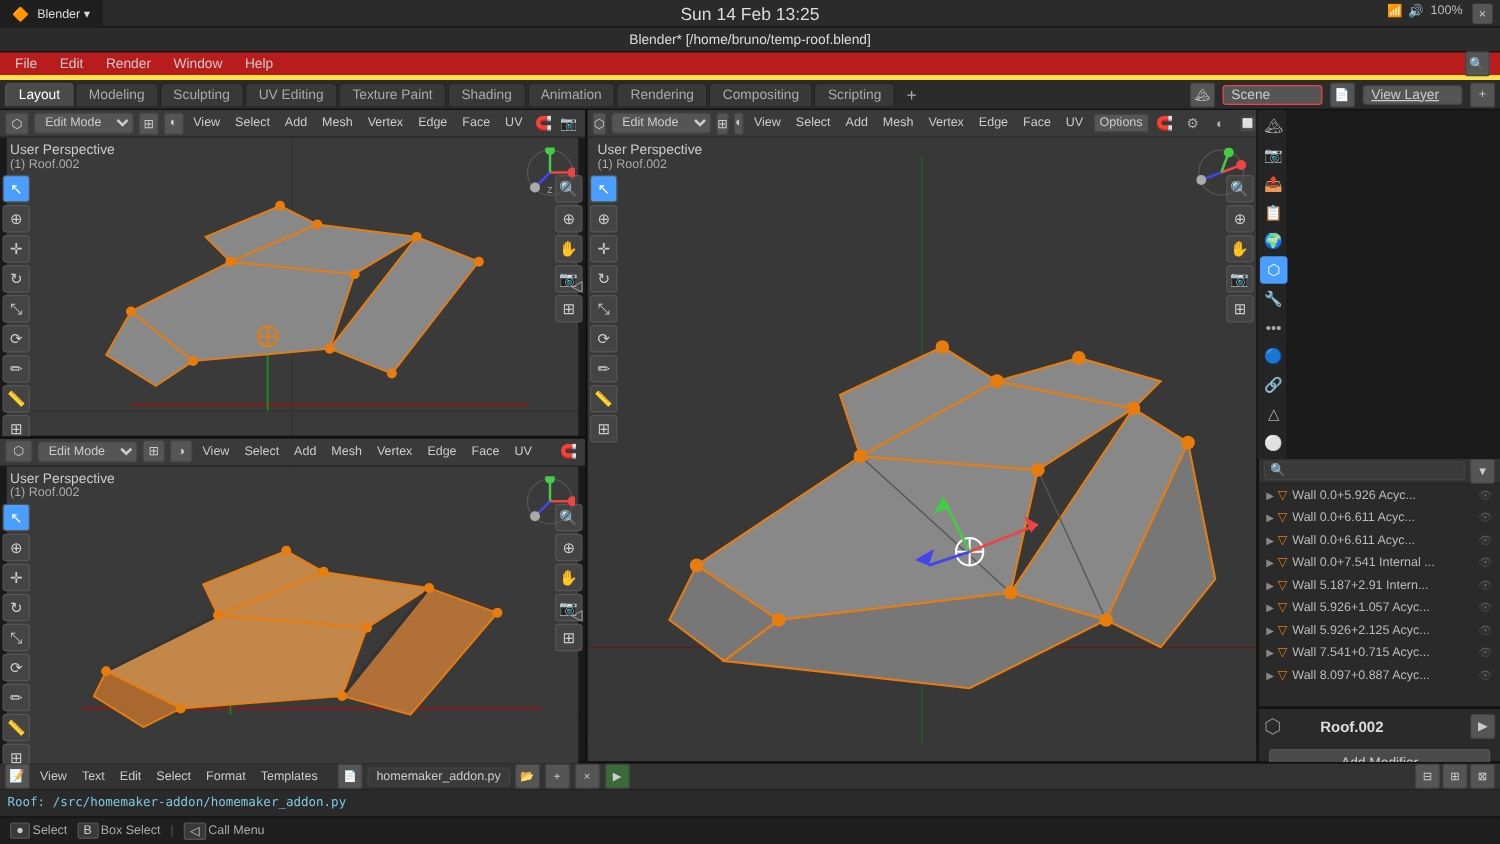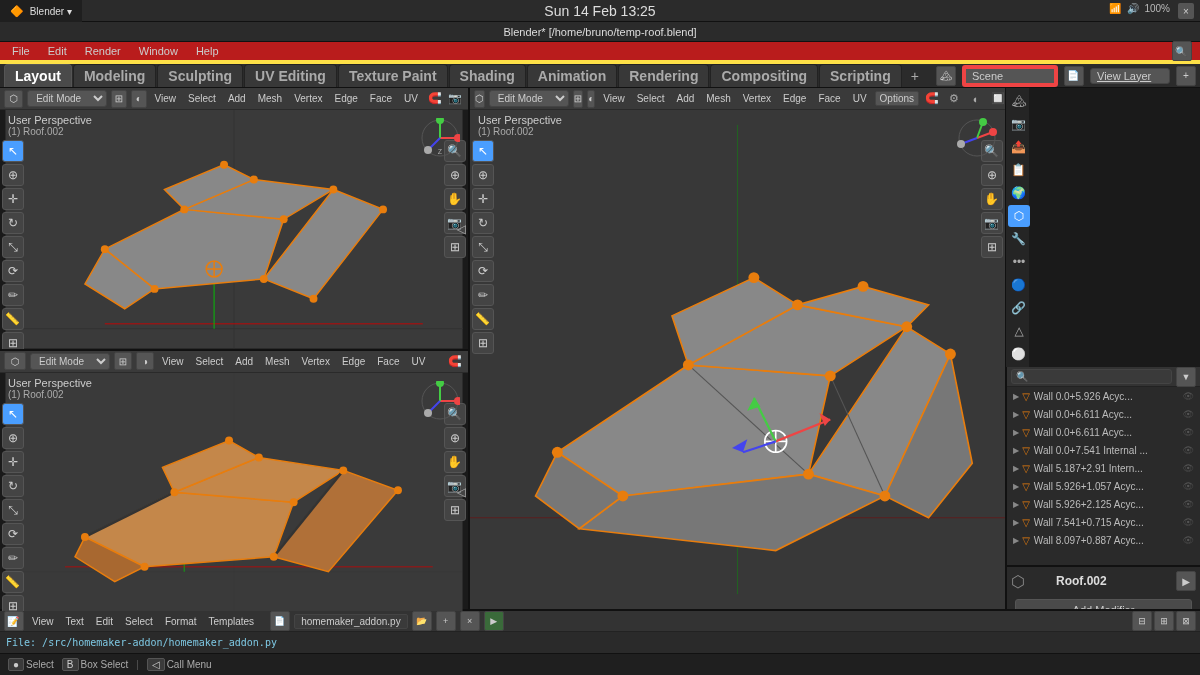--- a/index.html
+++ b/index.html
@@ -92,28 +92,27 @@
       height: 24px;
       background: #2b2b2b;
       display: flex;
       align-items: center;
       padding: 0 4px;
       gap: 1px;
       border-bottom: 1px solid #111;
     }
     .ws-tab {
       padding: 3px 10px;
-      font-size: 14px;
+      font-size: 11px;
       color: #aaa;
       cursor: pointer;
       border-radius: 4px 4px 0 0;
       background: #383838;
       border: 1px solid #222;
       border-bottom: none;
-      font-weight: bold;
     }
     .ws-tab.active {
       background: #4a4a4a;
       color: #fff;
       border-color: #555;
     }
     .ws-add {
       padding: 3px 8px;
       color: #aaa;
       cursor: pointer;
@@ -122,26 +121,26 @@
     .ws-scene-area {
       margin-left: auto;
       display: flex;
       align-items: center;
       gap: 6px;
       font-size: 11px;
       color: #ccc;
     }
     .ws-scene-input {
       background: #555;
-      border: 4px solid #ef4444;
+      border: 1px solid #ef4444;
       color: #ccc;
       padding: 1px 6px;
       font-size: 11px;
       border-radius: 3px;
-      width: 96px;
+      width: 80px;
     }
     .ws-layer-input {
       background: #555;
       border: 1px solid #444;
       color: #ccc;
       padding: 1px 6px;
       font-size: 11px;
       border-radius: 3px;
       width: 80px;
       text-decoration: underline;
@@ -948,21 +947,21 @@
       <div class="ws-icon-btn" style="font-size:9px;">×</div>
       <div class="ws-icon-btn" style="font-size:9px;background:#3a6a3a;">▶</div>
     </div>
     <div style="margin-left:auto;display:flex;gap:2px;">
       <div class="ws-icon-btn" style="font-size:9px;">⊟</div>
       <div class="ws-icon-btn" style="font-size:9px;">⊞</div>
       <div class="ws-icon-btn" style="font-size:9px;">⊠</div>
     </div>
   </div>
   <div class="text-editor-content">
-    <span class="text-editor-line">File: /src/homemaker-addon/homemaker_addon.py</span>
+    <span class="text-editor-line">Roof: /src/homemaker-addon/homemaker_addon.py</span>
   </div>
 </div>
 
 <div id="statusbar">
   <div class="status-item">
     <span class="status-key">●</span>
     <span>Select</span>
   </div>
   <div class="status-item">
     <span class="status-key">B</span>

